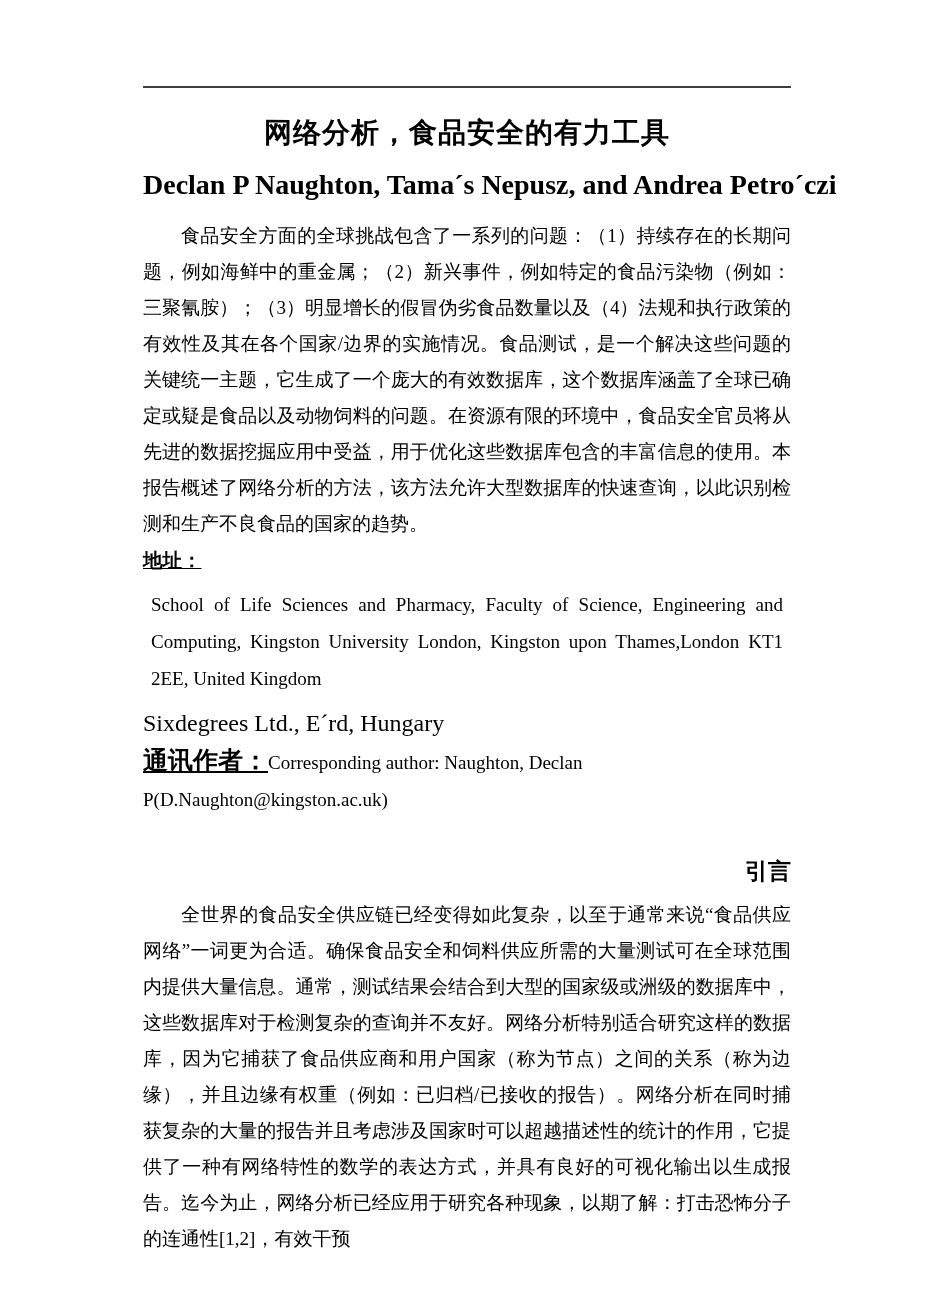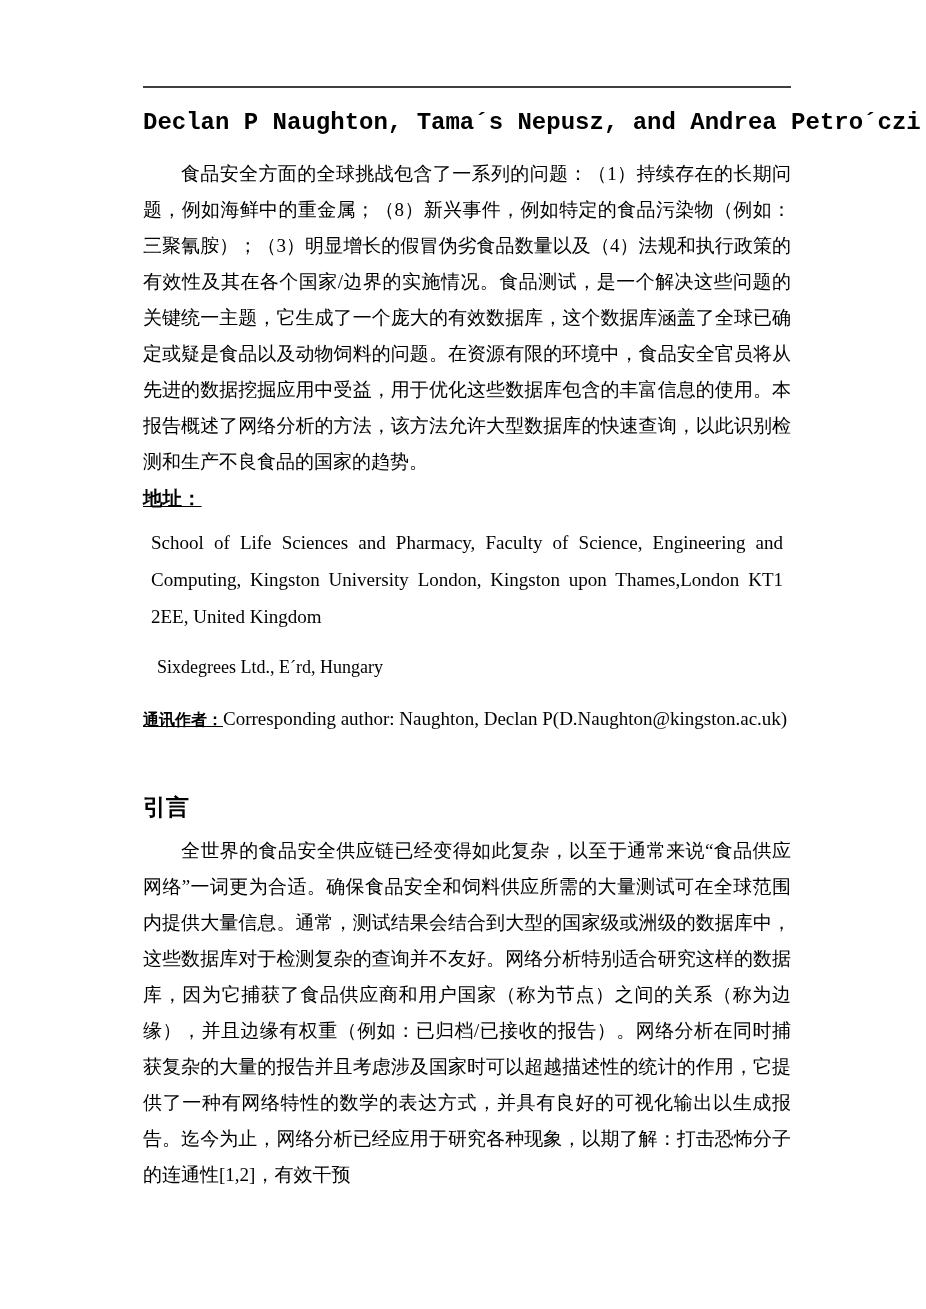--- a/index.html
+++ b/index.html
@@ -30,23 +30,23 @@
     margin-top: 28px;
     font-family: "Liberation Sans", "DejaVu Sans", sans-serif;
     font-weight: 700;
     font-size: 28px;
     line-height: 34px;
     text-align: center;
     letter-spacing: 1px;
   }
   .authors {
     margin-top: 20px;
-    font-family: Liberation Mono, monospace;
+    font-family: Liberation Serif, serif;
     font-weight: 700;
-    font-size: 24px;
+    font-size: 28px;
     line-height: 30px;
     text-align: right;
     white-space: nowrap;
   }
   .cn-para {
     font-size: 19px;
     line-height: 36px;
     text-align: justify;
     text-indent: 38px;
     margin: 0;
@@ -61,55 +61,57 @@
     line-height: 36px;
     text-decoration: underline;
   }
   .address-text {
     font-size: 19px;
     line-height: 37px;
     text-align: justify;
     margin: 8px;
   }
   .affil-line {
-    font-size: 18px;
+    font-size: 24px;
     line-height: 37px;
-    margin: 14px;
+    margin: 0;
   }
   .corr-line {
     font-size: 19px;
     line-height: 37px;
     margin: 0;
   }
   .corr-line .bold-label {
-    font-size: 16px;
+    font-size: 25px;
     line-height: 37px;
   }
   .intro-heading {
-    margin-top: 54px;
+    margin-top: 38px;
     font-family: "Liberation Sans", "DejaVu Sans", sans-serif;
     font-weight: 700;
     font-size: 23px;
     line-height: 30px;
+    text-align: right;
   }
   .intro {
     margin-top: 11px;
   }
 </style>
 </head>
 <body>
 
 <div class="page">
 
   <div class="rule"></div>
 
+  <h1 class="doc-title">网络分析，食品安全的有力工具</h1>
 
   <div class="authors">Declan P Naughton, Tama´s Nepusz, and Andrea Petro´czi</div>
 
-  <p class="cn-para abstract">食品安全方面的全球挑战包含了一系列的问题：（1）持续存在的长期问题，例如海鲜中的重金属；（8）新兴事件，例如特定的食品污染物（例如：三聚氰胺）；（3）明显增长的假冒伪劣食品数量以及（4）法规和执行政策的有效性及其在各个国家/边界的实施情况。食品测试，是一个解决这些问题的关键统一主题，它生成了一个庞大的有效数据库，这个数据库涵盖了全球已确定或疑是食品以及动物饲料的问题。在资源有限的环境中，食品安全官员将从先进的数据挖掘应用中受益，用于优化这些数据库包含的丰富信息的使用。本报告概述了网络分析的方法，该方法允许大型数据库的快速查询，以此识别检测和生产不良食品的国家的趋势。</p>
+  <p class="cn-para abstract">食品安全方面的全球挑战包含了一系列的问题：（1）持续存在的长期问题，例如海鲜中的重金属；（2）新兴事件，例如特定的食品污染物（例如：三聚氰胺）；（3）明显增长的假冒伪劣食品数量以及（4）法规和执行政策的有效性及其在各个国家/边界的实施情况。食品测试，是一个解决这些问题的关键统一主题，它生成了一个庞大的有效数据库，这个数据库涵盖了全球已确定或疑是食品以及动物饲料的问题。在资源有限的环境中，食品安全官员将从先进的数据挖掘应用中受益，用于优化这些数据库包含的丰富信息的使用。本报告概述了网络分析的方法，该方法允许大型数据库的快速查询，以此识别检测和生产不良食品的国家的趋势。</p>
 
   <div class="bold-label">地址：</div>
 
   <p class="address-text">School of Life Sciences and Pharmacy, Faculty of Science, Engineering and Computing, Kingston University London, Kingston upon Thames,London KT1 2EE, United Kingdom</p>
 
   <p class="affil-line">Sixdegrees Ltd., E´rd, Hungary</p>
 
   <p class="corr-line">
     <span class="bold-label">通讯作者：</span><span>Corresponding author: Naughton, Declan P(D.Naughton@kingston.ac.uk)</span>
   </p>

